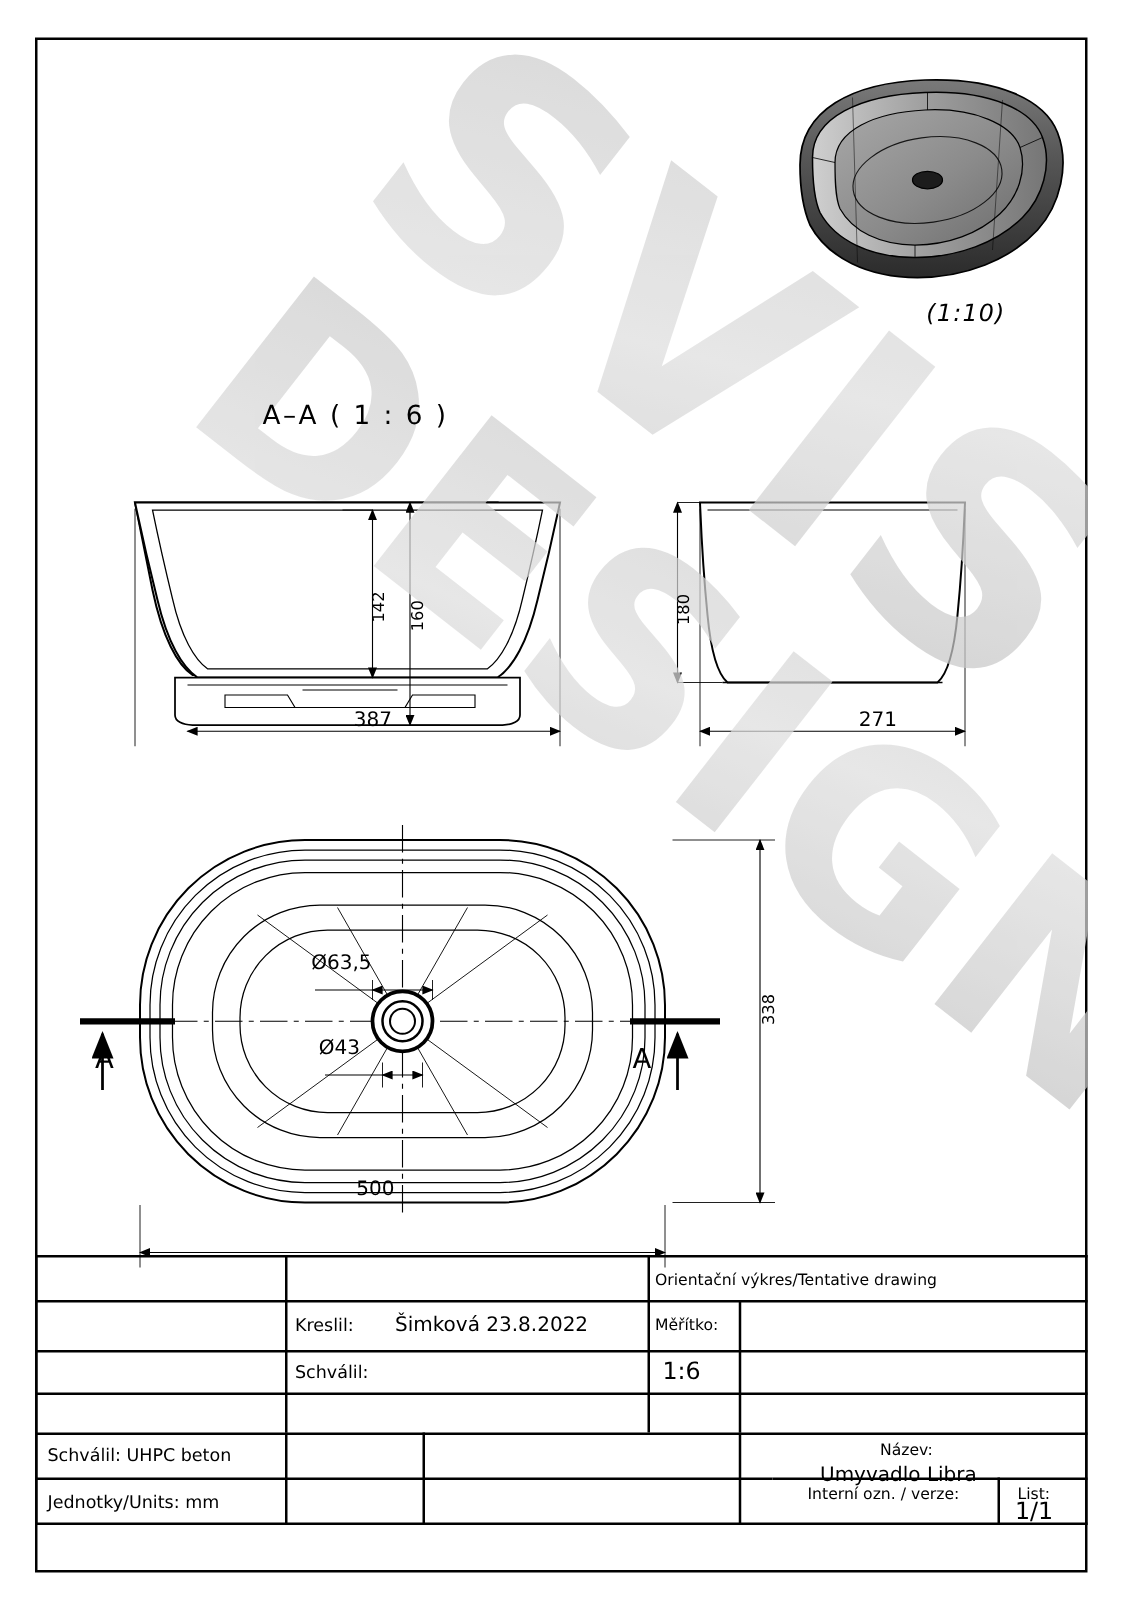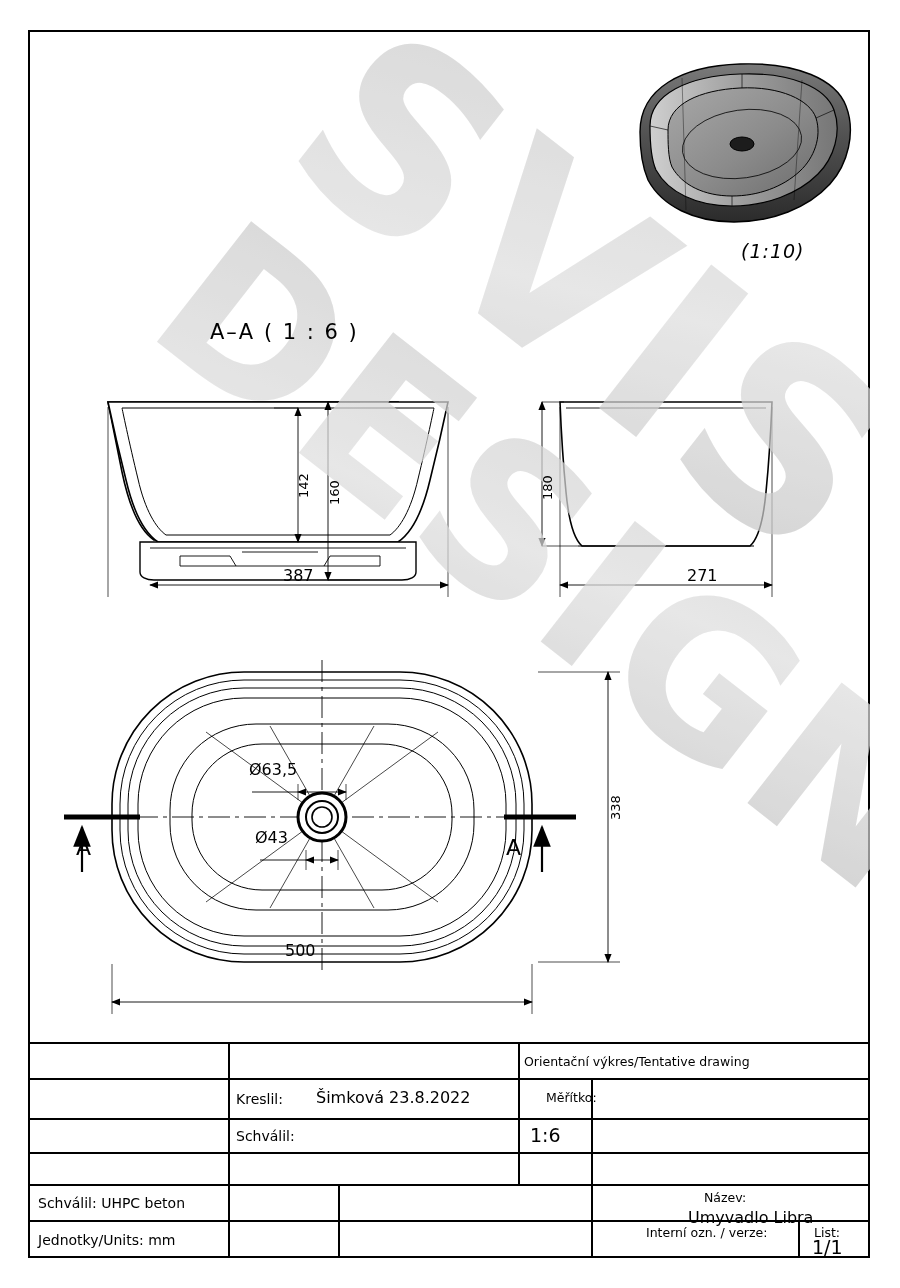--- a/index.html
+++ b/index.html
@@ -75,21 +75,21 @@
     transform-origin: left top;
   }
   .arrow-letter {
     font-size: 22px;
   }
 
   
   .titleblock {
     position: absolute;
     left: 28px;
-    top: 1042px;
+    top: 1004px;
     width: 666px;
     height: 216px;
     z-index: 4;
     font-size: 13px;
   }
   .tb-line {
     position: absolute;
     background: #000;
   }
   .tb-cell {
@@ -334,26 +334,26 @@
     <div class="tb-line" style="left:563px; top:142px; width:1.5px; height:74px;"></div>
     <div class="tb-line" style="left:770px; top:178px; width:1.5px; height:38px;"></div>
 
     <div class="tb-cell tb-small" style="left:496px; top:12px;">Orientační výkres/Tentative drawing</div>
 
     <div class="tb-cell tb-mid" style="left:208px; top:49px;">Kreslil:</div>
     <div class="tb-cell tb-name" style="left:288px; top:46px;">Šimková 23.8.2022</div>
     <div class="tb-cell tb-mid" style="left:208px; top:86px;">Schválil:</div>
     <div class="tb-cell tb-mid" style="left:300px; top:86px;"></div>
 
-    <div class="tb-cell tb-small" style="left:496px; top:48px;margin-left:22px;">Měřítko:</div>
+    <div class="tb-cell tb-small" style="left:496px; top:48px;">Měřítko:</div>
     <div class="tb-cell tb-big" style="left:502px; top:82px;">1:6</div>
 
 
     <div class="tb-cell tb-small" style="left:676px; top:148px;">Název:</div>
-    <div class="tb-cell tb-name" style="left:628px; top:166px;margin-left:32px;">Umyvadlo Libra</div>
+    <div class="tb-cell tb-name" style="left:628px; top:166px;">Umyvadlo Libra</div>
 
     <div class="tb-cell tb-small" style="left:618px; top:183px;">Interní ozn. / verze:</div>
     <div class="tb-cell tb-small" style="left:618px; top:198px;"></div>
     <div class="tb-cell tb-small" style="left:786px; top:183px;">List:</div>
     <div class="tb-cell tb-big" style="left:784px; top:194px;">1/1</div>
 
     <div class="tb-cell tb-mid" style="left:10px; top:153px;">Schválil: UHPC beton</div>
     <div class="tb-cell tb-mid" style="left:10px; top:190px;">Jednotky/Units: mm</div>
   </div>
 

